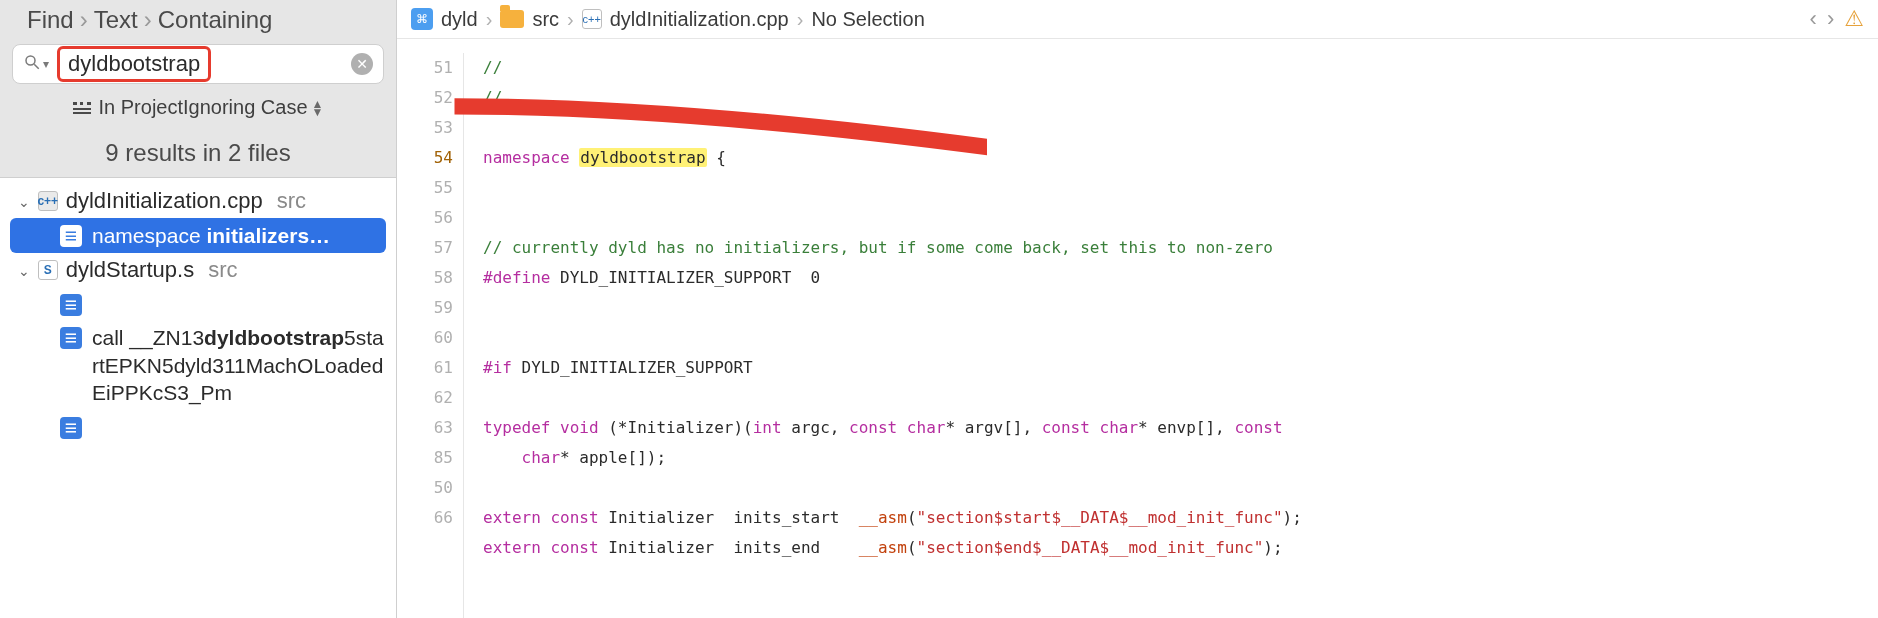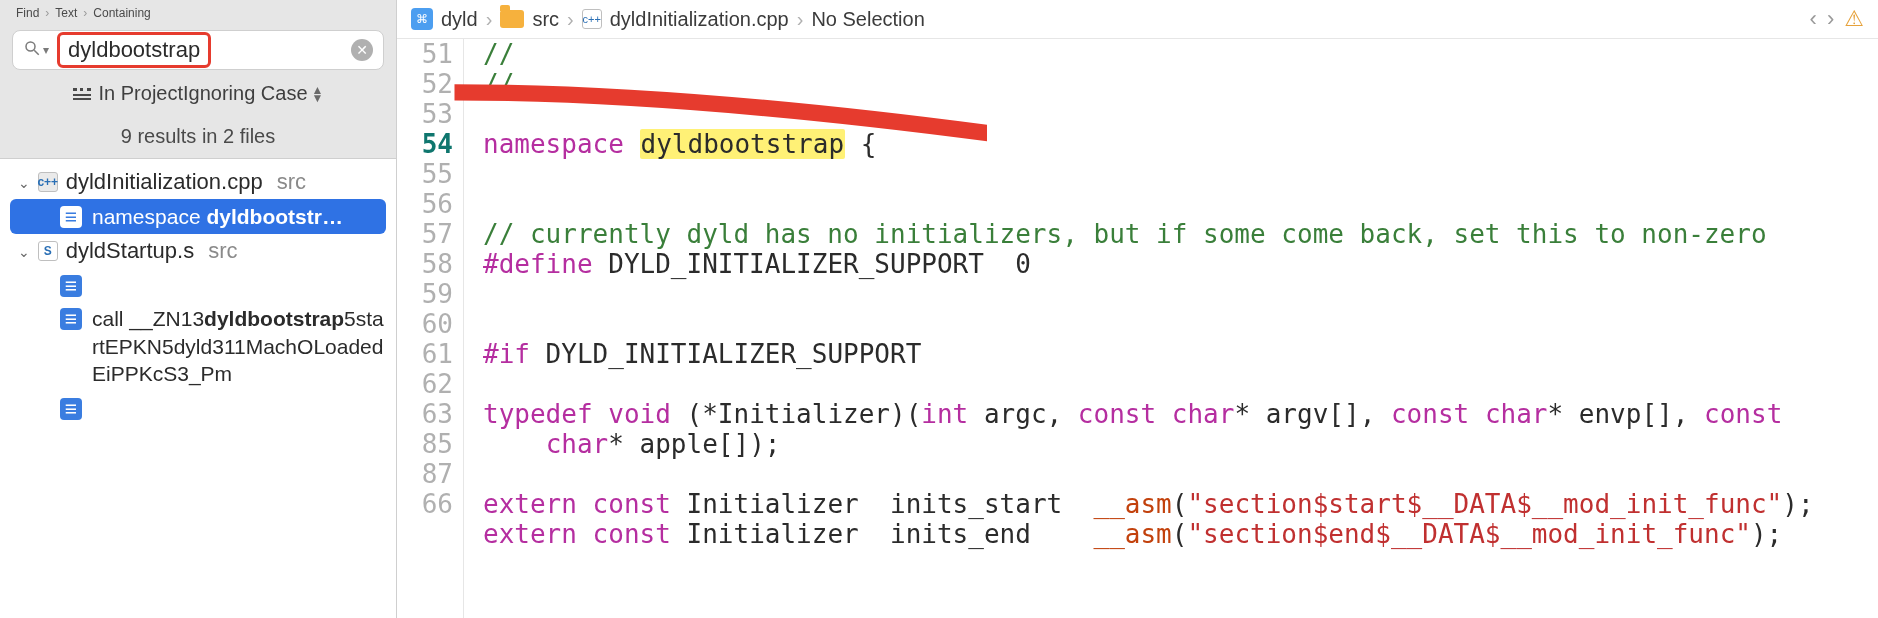--- a/index.html
+++ b/index.html
@@ -1,35 +1,35 @@
 <!DOCTYPE html>
 <html><head>
 <meta charset="utf-8">
 <style>
   * { box-sizing: border-box; margin: 0; padding: 0; }
   html, body { width: 1878px; height: 618px; overflow: hidden; font-family: -apple-system, "Helvetica Neue", Arial, sans-serif; font-size: 18px; color: #2b2b2b; background: #fff; }
   .app { display: flex; width: 100%; height: 100%; }
   
   .sidebar { width: 397px; flex: 0 0 397px; background: #e6e6e6; border-right: 1px solid #cfcfcf; display: flex; flex-direction: column; }
-  .sb-crumbs { display: flex; align-items: center; gap: 6px; padding: 6px 32px 6px 16px; font-size: 12px; color: #4a4a4a; }
+  .sb-crumbs { display: flex; align-items: center; gap: 6px; padding: 6px 32px 6px 16px; font-size: 24px; color: #4a4a4a; margin-left: 11px; }
   .sb-crumbs .chev { color: #9a9a9a; }
   .search-wrap { padding: 4px 12px 8px 12px; display: flex; align-items: center; }
   .search-field { display: flex; align-items: center; background: #fff; border: 1px solid #cfcfcf; border-radius: 8px; height: 40px; width: 100%; padding: 0 10px; }
   .search-field .mag { color: #7a7a7a; margin-right: 2px; }
   .search-field .caret { color: #7a7a7a; margin-right: 8px; font-size: 12px; }
   .search-field .query-box { flex: 0 0 auto; border: 3px solid #e63b2e; border-radius: 6px; padding: 2px 8px; font-size: 22px; color: #2b2b2b; background: transparent; }
   .search-field .spacer { flex: 1; }
   .search-field .clear { width: 22px; height: 22px; border-radius: 50%; background: #b0b0b0; color: #fff; display: flex; align-items: center; justify-content: center; font-size: 14px; line-height: 1; }
   .scope-row { display: flex; align-items: center; justify-content: center; padding: 4px 16px 10px 16px; color: #3f3f3f; font-size: 20px; }
   .scope-left { display: flex; align-items: center; gap: 8px; }
   .scope-icon { display: inline-block; width: 18px; height: 12px; border-top: 3px dotted #4a4a4a; border-bottom: 2px solid #4a4a4a; position: relative; }
   .scope-icon::after { content: ""; position: absolute; top: 3px; left: 0; right: 0; border-top: 2px solid #4a4a4a; }
   .ignore-case { display: flex; align-items: center; gap: 4px; }
   .updn { font-size: 12px; color: #6a6a6a; line-height: 8px; }
-  .results-hdr { padding: 10px 0; text-align: center; font-size: 20px; color: #4a4a4a; border-bottom: 1px solid #cfcfcf; }
+  .results-hdr { padding: 10px 0; text-align: center; font-size: 24px; color: #4a4a4a; border-bottom: 1px solid #cfcfcf; }
   .results-list { flex: 1; overflow: hidden; background: #fff; padding-top: 6px; }
   .file-row { display: flex; align-items: center; gap: 8px; padding: 4px 10px 4px 18px; font-size: 22px; color: #2b2b2b; }
   .disclosure { font-size: 14px; color: #6a6a6a; transform: translateY(1px); }
   .file-icon { width: 20px; height: 20px; display: flex; align-items: center; justify-content: center; font-size: 12px; font-weight: bold; border-radius: 3px; }
   .file-icon.cpp { background: #eaeaea; color: #2a6fb5; border: 1px solid #bfbfbf; }
   .file-icon.asm { background: #fff; color: #2a6fb5; border: 1px solid #bfbfbf; }
   .file-name { }
   .file-dir { color: #8a8a8a; margin-left: 6px; }
   .match-row { display: flex; align-items: flex-start; gap: 10px; padding: 4px 10px 4px 60px; font-size: 21px; color: #2b2b2b; }
   .match-row.selected { background: #2f72e4; color: #fff; border-radius: 6px; margin: 0 10px; padding-left: 50px; }
@@ -44,24 +44,24 @@
   .editor { flex: 1; display: flex; flex-direction: column; background: #fff; }
   .ed-crumbs { display: flex; align-items: center; gap: 8px; padding: 6px 14px; font-size: 20px; color: #3b3b3b; border-bottom: 1px solid #e6e6e6; }
   .ed-crumbs .chev { color: #b0b0b0; }
   .ed-crumbs .proj-icon { width: 22px; height: 22px; background: #4c9ef0; border-radius: 4px; display: flex; align-items: center; justify-content: center; color: #fff; font-size: 12px; }
   .ed-crumbs .folder-icon { width: 24px; height: 18px; background: #f6b13d; border-radius: 3px; position: relative; }
   .ed-crumbs .folder-icon::before { content: ""; position: absolute; top: -5px; left: 0; width: 10px; height: 6px; background: #f6b13d; border-radius: 2px 2px 0 0; }
   .ed-crumbs .file-chip { width: 20px; height: 20px; border: 1px solid #bfbfbf; border-radius: 3px; display: flex; align-items: center; justify-content: center; font-size: 11px; color: #2a6fb5; background: #fff; }
   .ed-crumbs .tail { flex: 1; }
   .ed-crumbs .nav { display: flex; align-items: center; gap: 10px; color: #9a9a9a; font-size: 22px; }
   .ed-crumbs .warn { color: #e6a23c; }
-  .code-area { flex: 1; display: flex; font-family: "SF Mono", Menlo, Consolas, monospace; font-size: 26px; line-height: 30px; position: relative; overflow: hidden; }
+  .code-area { flex: 1; display: flex; font-family: "SF Mono", Menlo, Consolas, monospace; font-size: 16px; line-height: 30px; position: relative; overflow: hidden; margin-top: 14px; }
   .gutter { width: 66px; text-align: right; padding: 0 10px; color: #b0b0b0; background: #fff; user-select: none; }
   .gutter .ln { height: 30px; }
-  .gutter .ln.current { color: #0f766e; font-weight: 700; }
+  .gutter .ln.current { color: #a16207; font-weight: 400; }
   .gutter-border { width: 6px; background: #fff; border-left: 1px solid #e6e6e6; }
   .code { flex: 1; padding-left: 14px; white-space: pre; }
   .code .row { height: 30px; }
   .hl-key { color: #b52ea0; }     
   .hl-str  { color: #c03030; }     
   .hl-ident{ color: #c2410c; }
   .hl-comment { color: #3a7f3a; }
   .hl-plain { color: #2b2b2b; }
   .hl-mark { background: #fff176; border-radius: 2px; padding: 0 1px; }
   
@@ -111,21 +111,21 @@
 
     <div class="results-list" id="results-list">
         <div class="file-row">
           <span class="disclosure">⌄</span>
           <span class="file-icon cpp">c++</span>
           <span class="file-name">dyldInitialization.cpp</span>
           <span class="file-dir">src</span>
         </div>
         <div class="match-row selected">
           <span class="match-icon white">≡</span>
-          <span class="match-text"><span class="pre">namespace </span><span class="hit">dyldbootstr…</span><span class="post"></span></span>
+          <span class="match-text"><span class="pre">namespace </span><span class="hit">initializers…</span><span class="post"></span></span>
         </div>
         <div class="file-row">
           <span class="disclosure">⌄</span>
           <span class="file-icon asm">S</span>
           <span class="file-name">dyldStartup.s</span>
           <span class="file-dir">src</span>
         </div>
         <div class="match-row">
           <span class="match-icon blue">≡</span>
         </div>
@@ -168,21 +168,21 @@
           <div class="ln">55</div>
           <div class="ln">56</div>
           <div class="ln">57</div>
           <div class="ln">58</div>
           <div class="ln">59</div>
           <div class="ln">60</div>
           <div class="ln">61</div>
           <div class="ln">62</div>
           <div class="ln">63</div>
           <div class="ln">85</div>
-          <div class="ln">87</div>
+          <div class="ln">50</div>
           <div class="ln">66</div>
         </div>
       <div class="gutter-border"></div>
       <div class="code" id="code"><div class="row"><span class="hl-comment">//</span></div><div class="row"><span class="hl-comment">//</span></div><div class="row">&nbsp;</div><div class="row"><span class="hl-key">namespace </span><span class="hl-mark">dyldbootstrap</span><span class="hl-plain"> {</span></div><div class="row">&nbsp;</div><div class="row">&nbsp;</div><div class="row"><span class="hl-comment">// currently dyld has no initializers, but if some come back, set this to non-zero</span></div><div class="row"><span class="hl-key">#define</span><span class="hl-plain"> DYLD_INITIALIZER_SUPPORT  </span><span class="hl-plain">0</span></div><div class="row">&nbsp;</div><div class="row">&nbsp;</div><div class="row"><span class="hl-key">#if</span><span class="hl-plain"> DYLD_INITIALIZER_SUPPORT</span></div><div class="row">&nbsp;</div><div class="row" style="height: 60px;"><span class="hl-key">typedef </span><span class="hl-key">void</span><span class="hl-plain"> (*Initializer)(</span><span class="hl-key">int</span><span class="hl-plain"> argc, </span><span class="hl-key">const </span><span class="hl-key">char</span><span class="hl-plain">* argv[], </span><span class="hl-key">const </span><span class="hl-key">char</span><span class="hl-plain">* envp[], </span><span class="hl-key">const</span><span class="hl-plain">
     </span><span class="hl-key">char</span><span class="hl-plain">* apple[]);</span></div><div class="row">&nbsp;</div><div class="row"><span class="hl-key">extern </span><span class="hl-key">const</span><span class="hl-plain"> Initializer  inits_start  </span><span class="hl-ident">__asm</span><span class="hl-plain">(</span><span class="hl-str">"section$start$__DATA$__mod_init_func"</span><span class="hl-plain">);</span></div><div class="row"><span class="hl-key">extern </span><span class="hl-key">const</span><span class="hl-plain"> Initializer  inits_end    </span><span class="hl-ident">__asm</span><span class="hl-plain">(</span><span class="hl-str">"section$end$__DATA$__mod_init_func"</span><span class="hl-plain">);</span></div></div>
 
       <svg class="anno-arrow" viewBox="0 0 590 120" style="position:absolute; left:-370px; top:30px; width:960px; height:140px;">
         <defs>
           <marker id="ah" markerWidth="20" markerHeight="20" refX="16" refY="8" orient="auto">
             <path d="M0,0 L18,8 L0,16 Z" fill="#e63b2e"></path>

